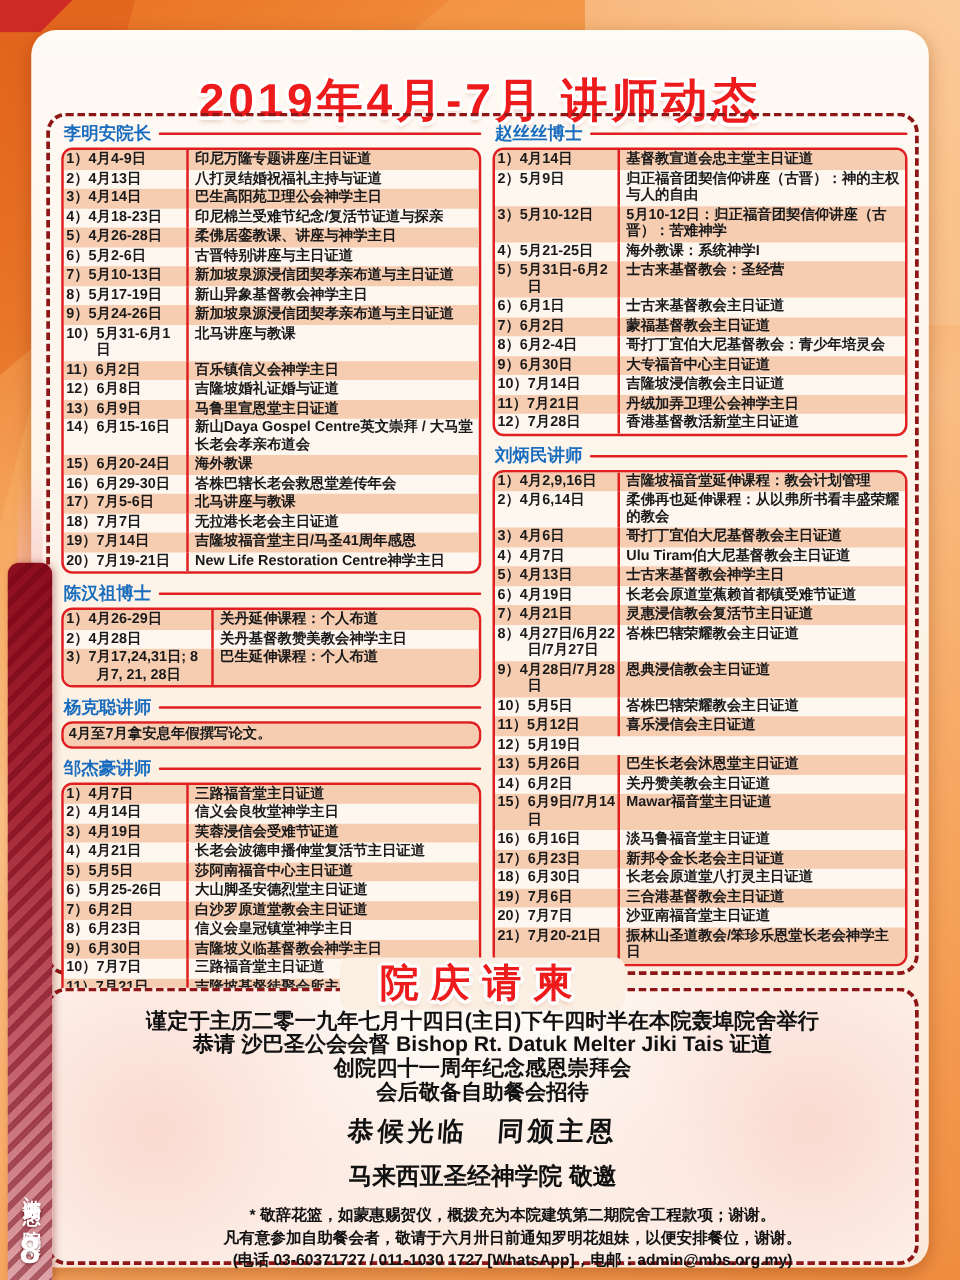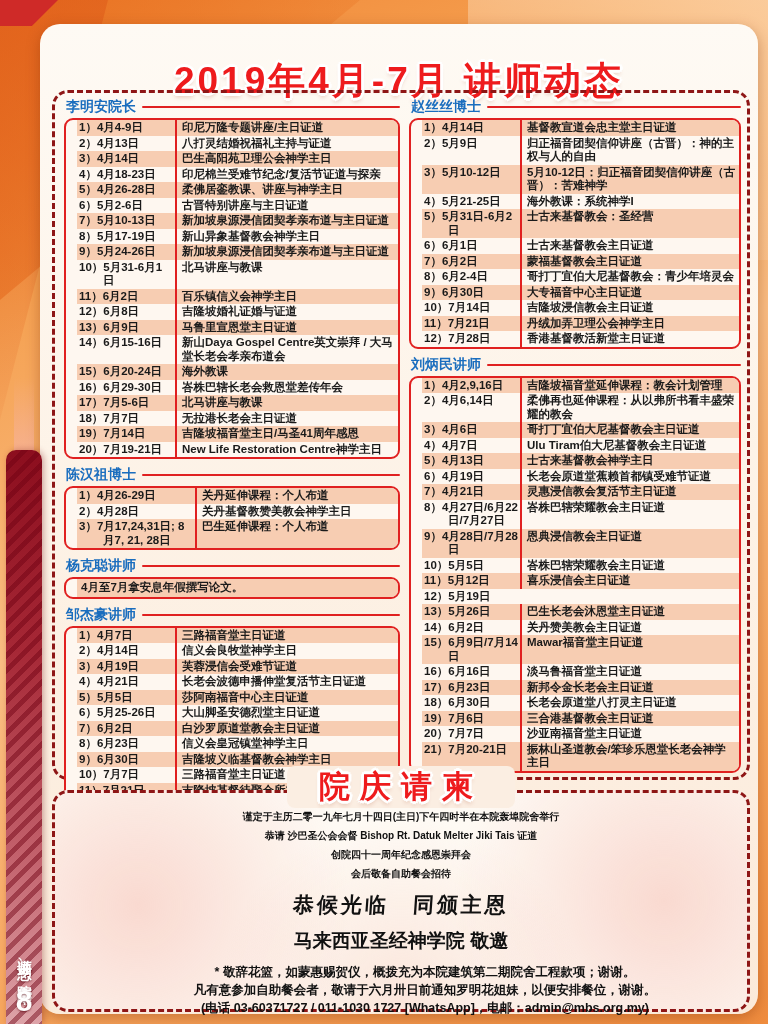--- a/index.html
+++ b/index.html
@@ -10,41 +10,41 @@
     background:linear-gradient(120deg,rgba(231,110,30,.85),rgba(244,160,90,0));
     clip-path:polygon(0 0,100% 0,0 100%);}
   .bg-tri2{position:absolute;left:0;top:0;width:180px;height:420px;
     background:linear-gradient(160deg,rgba(222,90,25,.6),rgba(244,160,90,0));
     clip-path:polygon(0 0,60% 0,0 100%);}
   .bg-red-corner{position:absolute;left:0;top:0;width:58px;height:26px;
     background:#cf2a28;clip-path:polygon(0 0,100% 0,55% 100%,0 100%);}
   .bg-sheen{position:absolute;right:0;top:0;width:300px;height:260px;
     background:linear-gradient(200deg,rgba(255,235,210,.55),rgba(255,255,255,0));}
 
-  .card{position:absolute;left:40px;top:24px;width:718px;height:990px;border-radius:20px;
+  .card{position:absolute;left:25px;top:24px;width:718px;height:990px;border-radius:20px;
     background:linear-gradient(180deg,#fefaf4 0%,#fdf2e6 50%,#fbead9 100%);
     box-shadow:0 4px 14px rgba(120,40,0,.35);text-decoration:underline;}
 
   .main-title{position:absolute;top:32px;left:0;width:100%;text-align:center;
     font-size:37px;font-weight:bold;letter-spacing:3px;color:var(--title-red,#ee1b1d);
     text-shadow:-2px -2px 0 #fff,2px -2px 0 #fff,-2px 2px 0 #fff,2px 2px 0 #fff,
       0 -3px 0 #fff,0 3px 0 #fff,-3px 0 0 #fff,3px 0 0 #fff,0 4px 4px rgba(150,40,0,.25);}
 
   .top-box{position:absolute;left:12px;top:66px;width:692px;height:684px;
     border:3px dashed var(--border-darkred,#8e1616);border-radius:16px;}
   .col{position:absolute;top:4px;}
   #col-left{left:9px;width:336px;}
   #col-right{left:354px;width:332px;}
 
   .section{margin-bottom:7px;}
   .sec-header{display:flex;align-items:center;margin:1px 0 2px 2px;}
   .sec-name{font-size:14px;font-weight:bold;color:var(--header-blue,#1a6dbe);white-space:nowrap;}
   .sec-line{flex:1;height:2px;background:var(--accent-red,#e02020);margin-left:6px;border-radius:2px;}
   .sec-box{border:2px solid var(--accent-red,#e02020);border-radius:9px;overflow:hidden;
-    background:#fef7f0;padding-left:11px;}
+    background:#fef7f0;}
   .row{display:flex;font-size:11.5px;font-weight:bold;color:#1a1a1a;line-height:13.5px;}
   .row.alt{background:var(--row-salmon,#f7cdb2);}
   .cell-date{width:98px;flex:0 0 auto;padding:1px 2px 1px 26px;text-indent:-24px;box-sizing:border-box;}
   #col-left .section:nth-of-type(2) .cell-date{width:118px;}
   .cell-detail{flex:1;border-left:2px solid var(--accent-red,#e02020);padding:1px 3px 1px 5px;}
   .note-row{font-size:11.5px;font-weight:bold;color:#1a1a1a;line-height:13.5px;
     padding:2px 4px;background:var(--row-salmon,#f7cdb2);}
 
   .invite-box{position:absolute;left:12px;top:766px;width:692px;height:216px;
     border:3px dashed var(--border-darkred,#8e1616);border-radius:16px;
@@ -52,21 +52,21 @@
       radial-gradient(circle at 12% 52%, rgba(243,164,150,.38), rgba(243,164,150,0) 34%),
       radial-gradient(circle at 88% 50%, rgba(243,164,150,.38), rgba(243,164,150,0) 34%),
       radial-gradient(circle at 50% 95%, rgba(248,206,190,.45), rgba(248,206,190,0) 45%),
       #fefaf4;}
   .invite-title{position:absolute;top:-27px;left:50%;transform:translateX(-50%);
     padding:0 32px;border-radius:8px;background:#fbeee2;
     font-size:31px;font-weight:bold;letter-spacing:10px;color:var(--title-red,#ee1b1d);white-space:nowrap;
     text-shadow:-2px -2px 0 #fff,2px -2px 0 #fff,-2px 2px 0 #fff,2px 2px 0 #fff,
       0 -3px 0 #fff,0 3px 0 #fff,-3px 0 0 #fff,3px 0 0 #fff,0 4px 4px rgba(150,40,0,.25);}
   .invite-content{position:absolute;left:0;top:14px;width:100%;text-align:center;color:#111;}
-  .invite-line{font-size:10px;font-weight:bold;line-height:19px;}
+  .invite-line{font-size:17px;font-weight:bold;line-height:19px;}
   .invite-greeting{font-size:21px;font-weight:900;letter-spacing:3px;margin-top:8px;
     transform:skewX(-4deg);}
   .invite-inviter{font-size:19px;font-weight:bold;margin-top:9px;}
   .invite-notes{margin-top:9px;padding-left:48px;}
   .invite-note{font-size:12.5px;font-weight:bold;line-height:18px;}
 
   .ribbon-glow{position:absolute;left:14px;top:378px;width:20px;height:640px;
     background:linear-gradient(180deg,rgba(246,190,190,.0),rgba(246,180,185,.8) 20%,rgba(240,170,178,.9));}
   .ribbon{position:absolute;left:6px;top:450px;width:36px;height:574px;z-index:5;
     border-radius:10px 10px 0 0;

